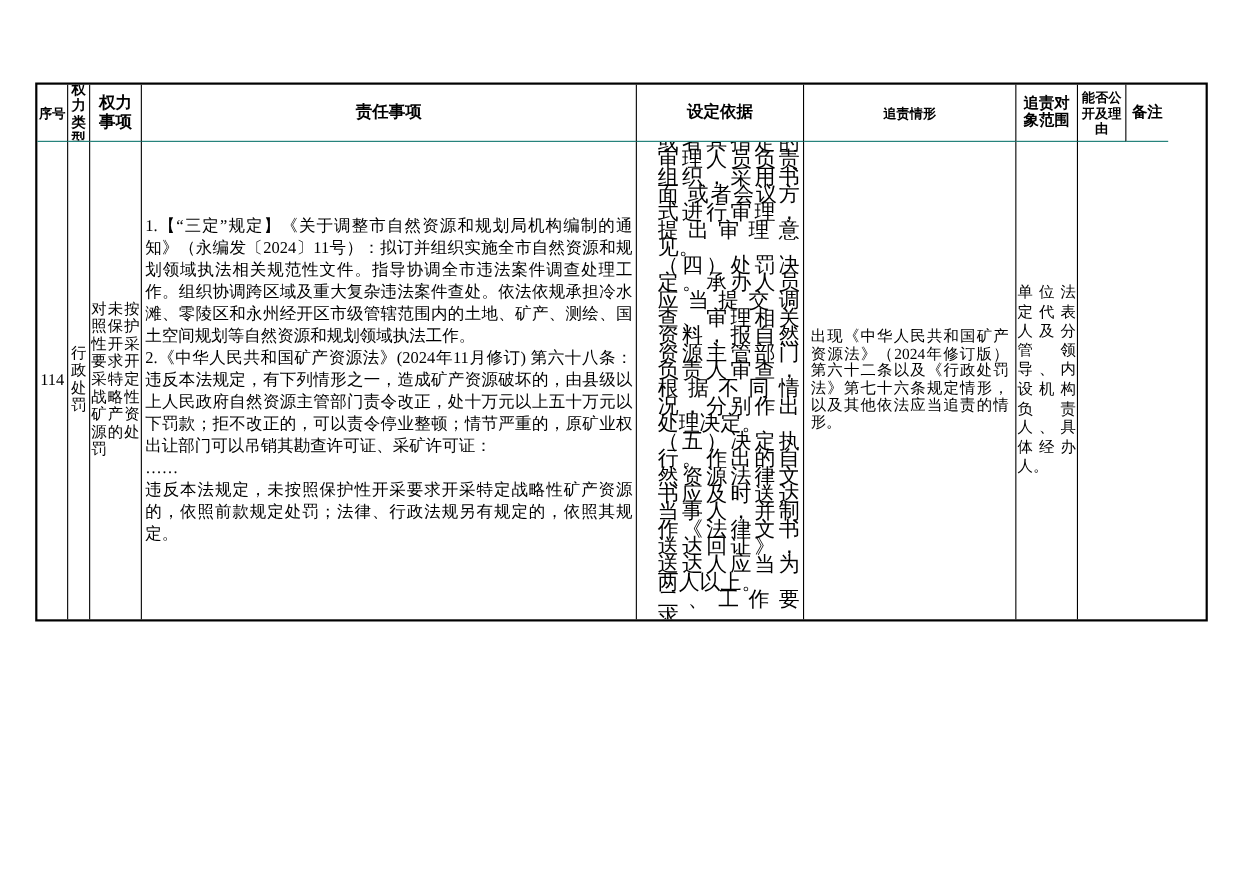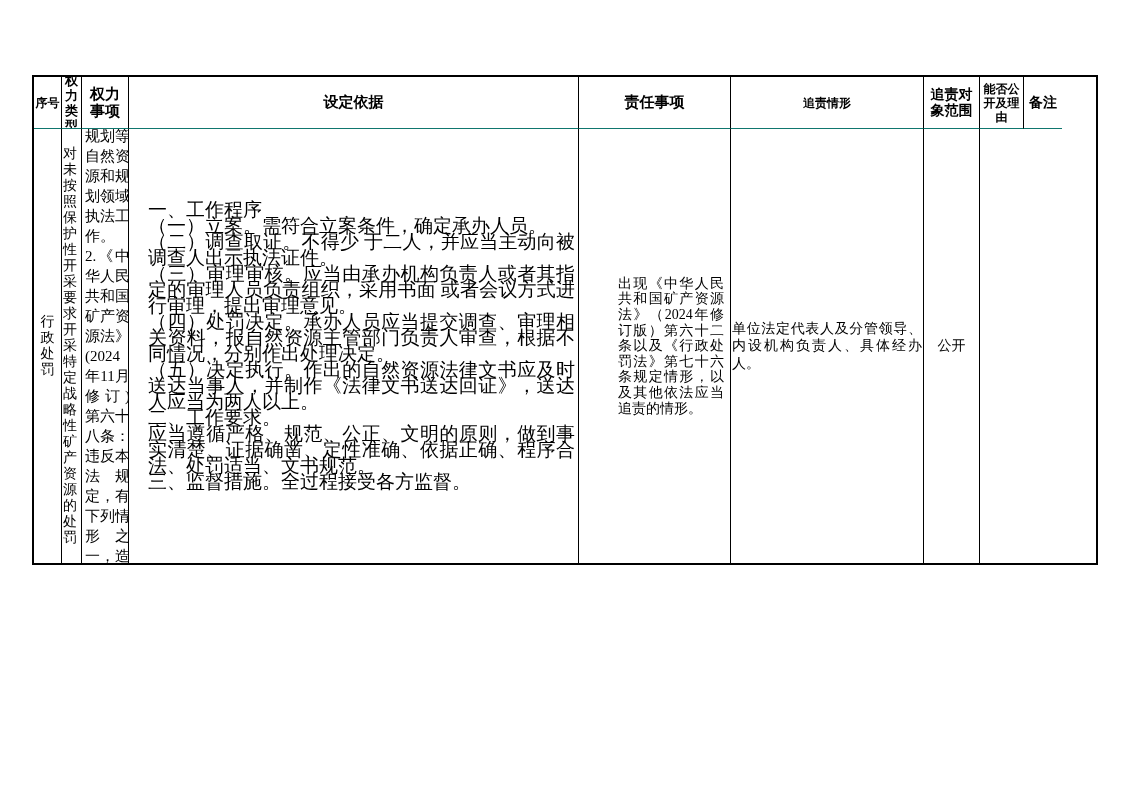--- a/index.html
+++ b/index.html
@@ -52,60 +52,63 @@
     text-align:justify;
   }
   .td.center{justify-content:center;}
   .td.center .txt{text-align:center;}
   .td-seq{font-size:15px;}
   .td-type .txt{font-size:14px;line-height:16px;text-align:center;padding:0 2px;}
   .td-item .txt{font-size:14px;line-height:16px;padding:0 1px;}
   .td-basis .txt{font-size:15px;line-height:20px;padding:0 3px;}
   .td-duty .txt{font-size:12.7px;line-height:17.2px;padding:0 3px;}
   .td-method .txt{font-size:19px;line-height:16px;padding:0 3px;margin-left:16px;}
-  .td-acc .txt{font-size:14px;line-height:15.6px;padding:0 6px;margin-left:33px;}
+  .td-acc .txt{font-size:14px;line-height:15.6px;padding:0 6px;}
   .td-scope .txt{font-size:14px;line-height:17.6px;padding:0 1px;}
   .td-public .txt{font-size:14px;text-align:center;}
   .td-remark .txt{font-size:12px;line-height:13.4px;padding:0 4px;}
 </style>
 </head>
 <body>
 
 <div class="page">
   <div class="tbl">
     <div class="grid">
       <div class="cell th f12">
           <div class="txt">序号</div>
         </div>
       <div class="cell th f13">
           <div class="txt">权力类型</div>
         </div>
       <div class="cell th">
           <div class="txt">权力事项</div>
         </div>
       <div class="cell th">
-          <div class="txt">设定依据</div>
+          <div class="txt">责任事项</div>
         </div>
       <div class="cell th">
-          <div class="txt">责任事项</div>
+          <div class="txt">设定依据</div>
         </div>
       <div class="cell th f12">
           <div class="txt">追责情形</div>
         </div>
       <div class="cell th f14">
           <div class="txt">追责对象范围</div>
         </div>
       <div class="cell th f12">
           <div class="txt">能否公开及理由</div>
         </div>
       <div class="cell th f14 last">
           <div class="txt">备注</div>
         </div>
     </div>
     <div class="grid">
+      <div class="cell td center td-seq">
+          <div class="txt">114</div>
+        </div>
       <div class="cell td center td-type">
           <div class="txt">行政处罚</div>
         </div>
       <div class="cell td td-item">
           <div class="txt">对未按照保护性开采要求开采特定战略性矿产资源的处罚</div>
         </div>
       <div class="cell td td-basis">
           <div class="txt">1.【“三定”规定】《关于调整市自然资源和规划局机构编制的通知》（永编发〔2024〕11号）：拟订并组织实施全市自然资源和规划领域执法相关规范性文件。指导协调全市违法案件调查处理工作。组织协调跨区域及重大复杂违法案件查处。依法依规承担冷水滩、零陵区和永州经开区市级管辖范围内的土地、矿产、测绘、国土空间规划等自然资源和规划领域执法工作。
 2.《中华人民共和国矿产资源法》(2024年11月修订) 第六十八条：违反本法规定，有下列情形之一，造成矿产资源破坏的，由县级以上人民政府自然资源主管部门责令改正，处十万元以上五十万元以下罚款；拒不改正的，可以责令停业整顿；情节严重的，原矿业权出让部门可以吊销其勘查许可证、采矿许可证：
 ……
@@ -121,18 +124,15 @@
 二、工作要求。
 应当遵循严格、规范、公正、文明的原则，做到事实清楚、证据确凿、定性准确、依据正确、程序合法、处罚适当、文书规范。
 三、监督措施。全过程接受各方监督。</div>
         </div>
       <div class="cell td td-acc">
           <div class="txt">出现《中华人民共和国矿产资源法》（2024年修订版）第六十二条以及《行政处罚法》第七十六条规定情形，以及其他依法应当追责的情形。</div>
         </div>
       <div class="cell td td-scope">
           <div class="txt">单位法定代表人及分管领导、内设机构负责人、具体经办人。</div>
         </div>
-      <div class="cell td center td-public">
-          <div class="txt">公开</div>
-        </div>
     </div>
   </div>
 </div>
 
 </body></html>

